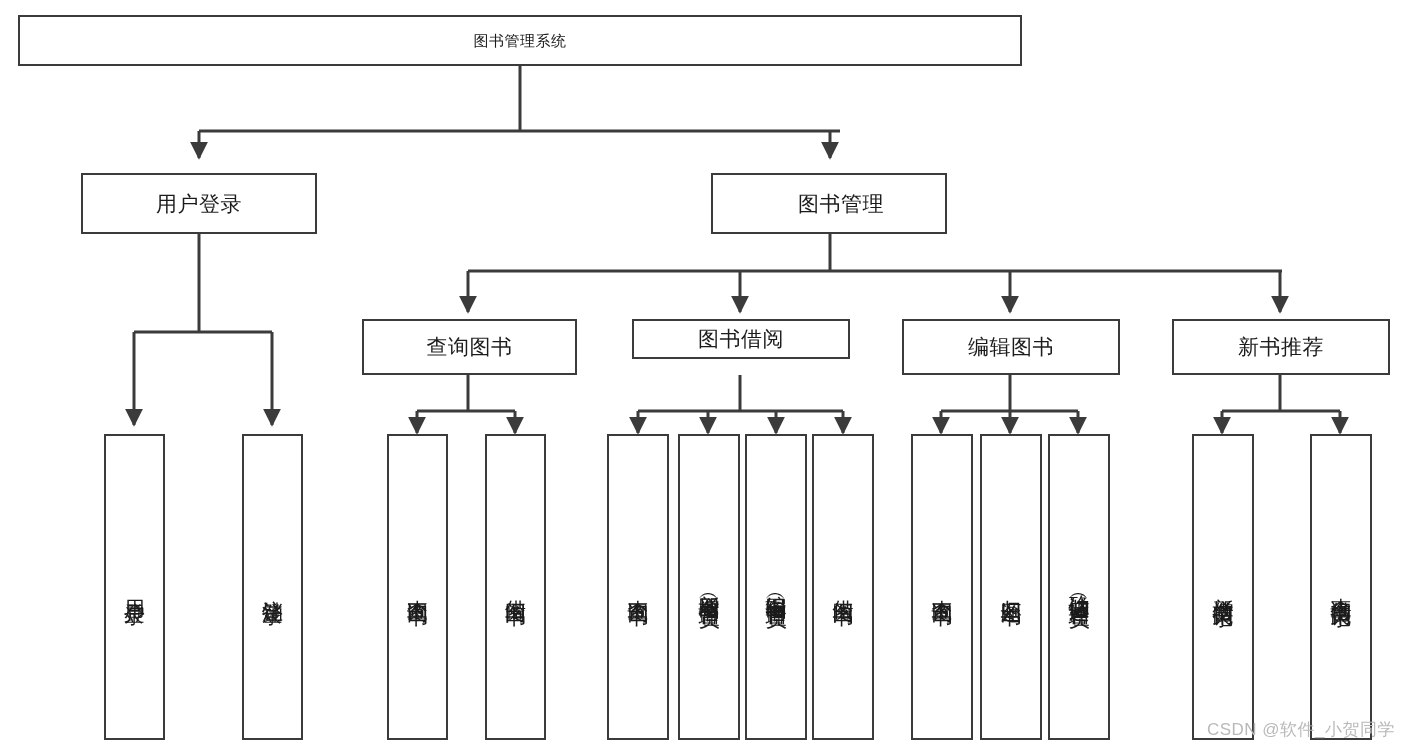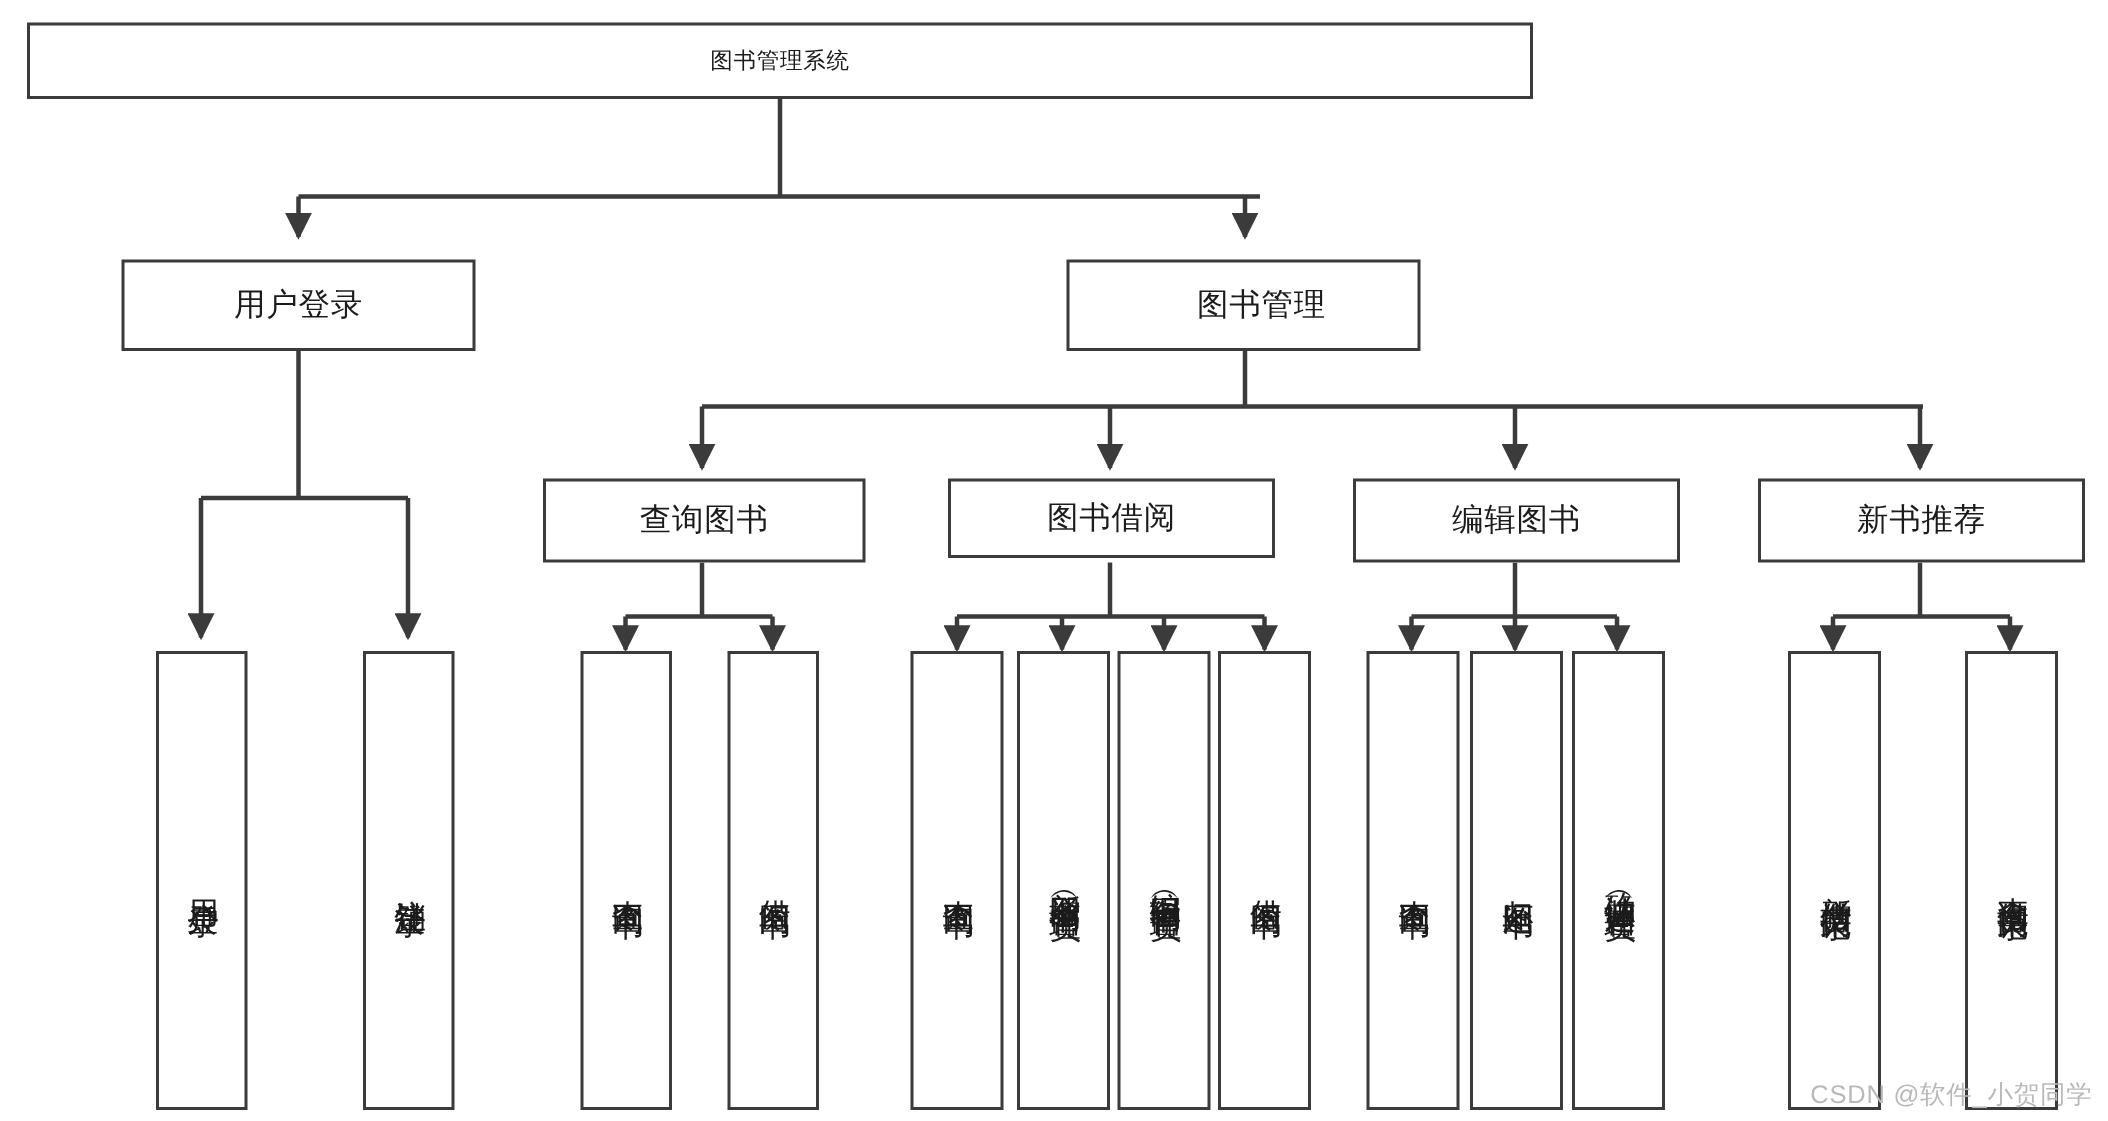--- a/index.html
+++ b/index.html
@@ -130,21 +130,21 @@
   </div>
 
   <div class="node h" style="left:711px; top:173px; width:236px; height:61px;padding-left:24px;">
     <span class="txt">图书管理</span>
   </div>
 
   <div class="node h" style="left:362px; top:319px; width:215px; height:56px;">
     <span class="txt">查询图书</span>
   </div>
 
-  <div class="node h" style="left:632px; top:319px; width:218px; height:53px;">
+  <div class="node h" style="left:632px; top:319px; width:218px; height:40px;">
     <span class="txt">图书借阅</span>
   </div>
 
   <div class="node h" style="left:902px; top:319px; width:218px; height:56px;">
     <span class="txt">编辑图书</span>
   </div>
 
   <div class="node h" style="left:1172px; top:319px; width:218px; height:56px;">
     <span class="txt">新书推荐</span>
   </div>

